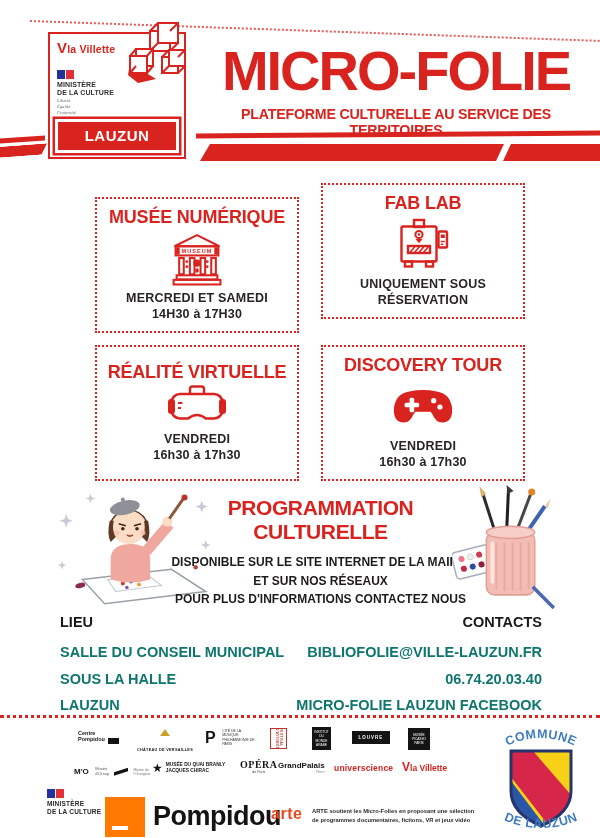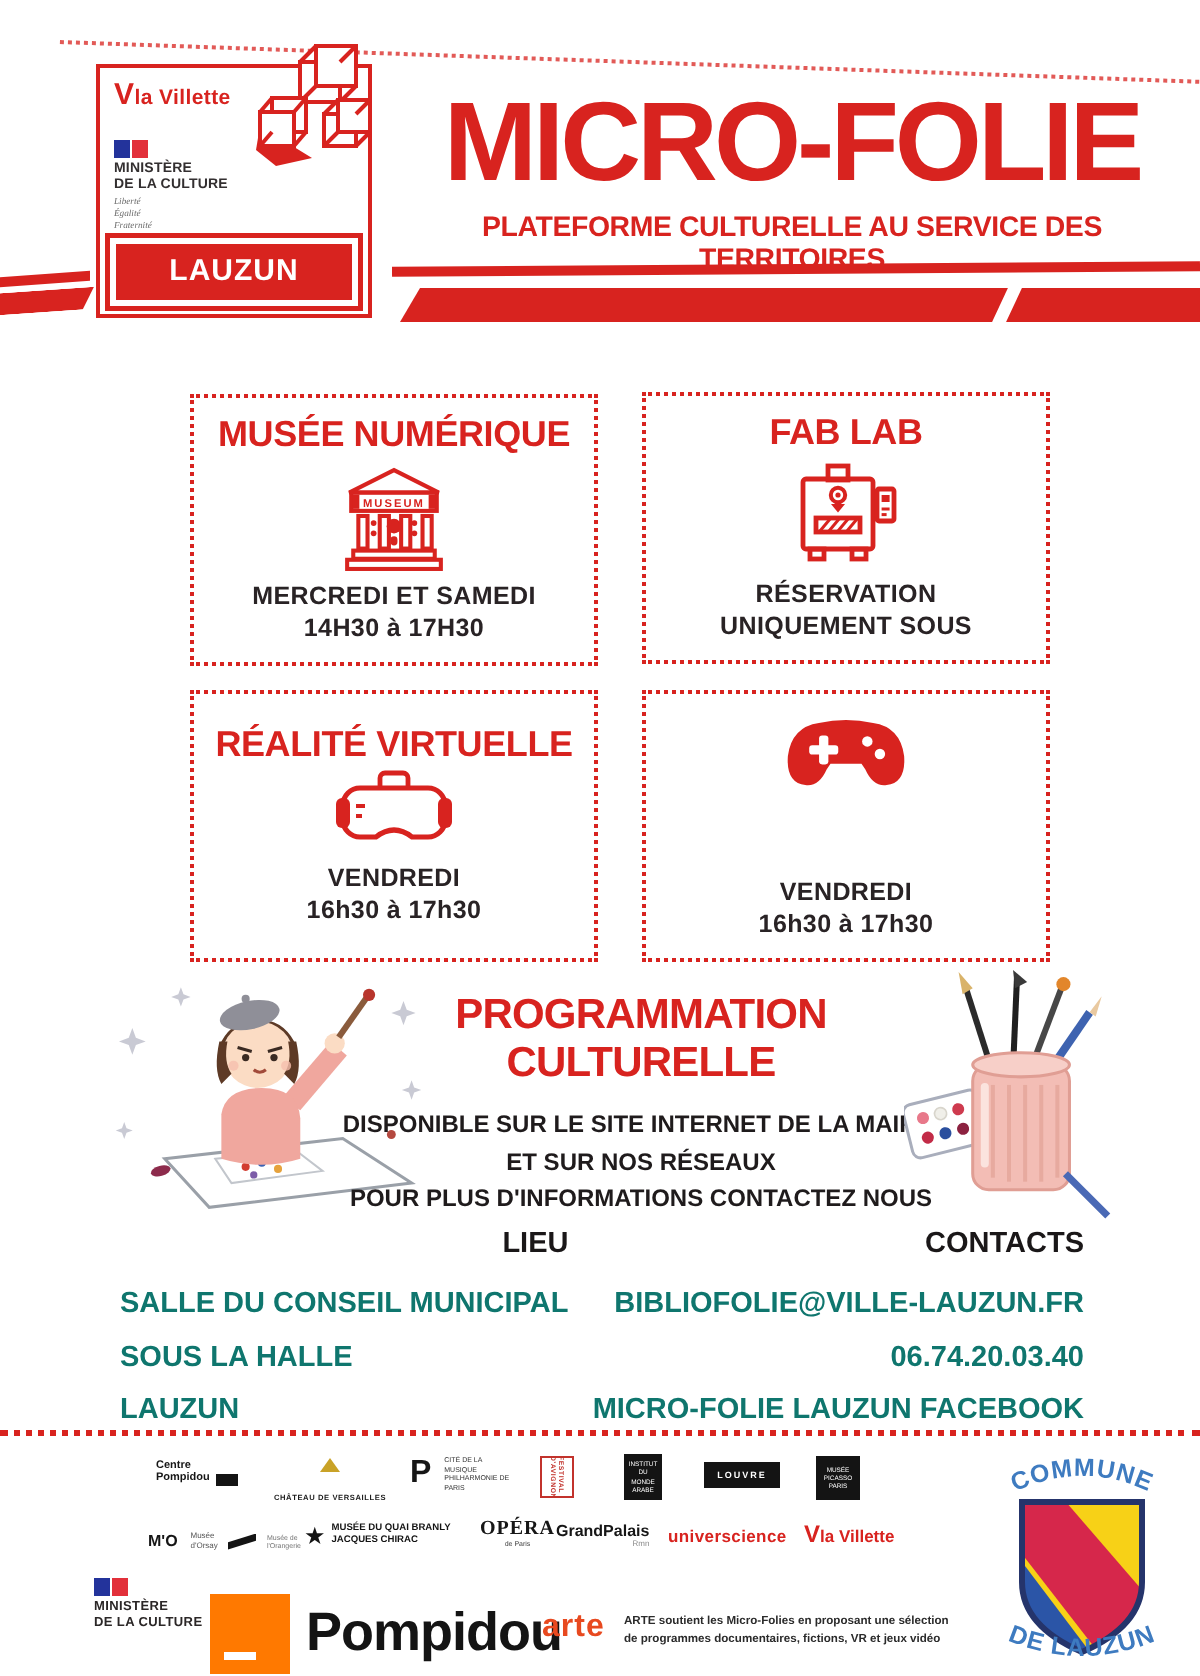--- a/index.html
+++ b/index.html
@@ -44,21 +44,21 @@
   .card-sched span{display:block;}
   
   .prog-text{position:absolute;left:168px;top:496px;width:305px;text-align:center;}
   .prog-title{font-size:21px;font-weight:800;color:#D8231F;letter-spacing:-.4px;margin-bottom:9px;}
   .prog-line{font-size:12px;font-weight:800;color:#1F1B1C;line-height:1.55;}
   .illu-girl{position:absolute;left:52px;top:486px;}
   .illu-cup{position:absolute;left:452px;top:484px;}
   
   .info-left{position:absolute;left:60px;top:614px;text-align:left;}
   .info-right{position:absolute;right:58px;top:614px;text-align:right;}
-  .info-label{font-size:14.5px;font-weight:800;color:#1A1718;margin-bottom:9px;text-align:right;}
+  .info-label{font-size:14.5px;font-weight:800;color:#1A1718;margin-bottom:9px;}
   .info-line{font-size:14.5px;font-weight:800;color:#0f766e;line-height:26.5px;}
   
   .sep-dotted{position:absolute;left:0;right:0;top:715px;border-top:3px dotted #D8231F;}
   .plogo{position:absolute;color:#161616;}
   .r1{top:726px;}.r2{top:758px;}
   .cp-text{font-size:5.5px;line-height:1.15;font-weight:800;width:28px;display:inline-block;vertical-align:top;}
   .cp-blob{display:inline-block;width:11px;height:6px;background:#141414;margin-left:2px;margin-top:2px;}
   .crest-gold{display:block;margin:0 auto 1px;width:10px;height:7px;background:#C9A227;
               clip-path:polygon(50% 0,100% 100%,0 100%);}
   .vers-text{font-size:3.8px;font-weight:800;letter-spacing:.3px;color:#1a1a1a;}
@@ -179,21 +179,21 @@
         <circle cx="18" cy="35" r="1.4" fill="#D8231F"></circle>
       <circle cx="38" cy="30" r="1.4" fill="#D8231F"></circle>
         <circle cx="38" cy="35" r="1.4" fill="#D8231F"></circle>
     </svg>
     <div class="card-sched">
       <span>MERCREDI ET SAMEDI</span>
         <span>14H30 à 17H30</span>
     </div>
   </div>
 
-  <div class="card" style="left:321px;top:196px;">
+  <div class="card" style="left:321px;top:183px;">
     <div class="card-title">FAB LAB</div>
     <svg width="56" height="55" viewBox="0 0 56 54">
       <g fill="none" stroke="#D8231F" stroke-width="2.4">
         <rect x="6.5" y="9" width="35" height="35" rx="1.5"></rect>
         <rect x="19" y="2.5" width="10" height="7"></rect>
         <rect x="13" y="28.5" width="22" height="7"></rect>
         <rect x="43.5" y="14" width="8.5" height="16" rx="1"></rect>
         <rect x="10" y="44" width="7" height="5"></rect>
           <rect x="31" y="44" width="7" height="5"></rect>
       </g>
@@ -204,42 +204,43 @@
         <line x1="15" y1="35" x2="20" y2="29"></line>
           <line x1="19.5" y1="35" x2="24.5" y2="29"></line>
         <line x1="24" y1="35" x2="29" y2="29"></line>
           <line x1="28.5" y1="35" x2="33.5" y2="29"></line>
       </g>
       <rect x="45.8" y="17" width="4" height="3.5" fill="#D8231F"></rect>
       <line x1="45.8" y1="24" x2="49.8" y2="24" stroke="#D8231F" stroke-width="1.5"></line>
       <line x1="45.8" y1="26.8" x2="48.3" y2="26.8" stroke="#D8231F" stroke-width="1.5"></line>
     </svg>
     <div class="card-sched">
-      <span>RÉSERVATION</span>
-        <span>UNIQUEMENT SOUS</span>
+      <span>UNIQUEMENT SOUS</span>
+        <span>RÉSERVATION</span>
     </div>
   </div>
 
   <div class="card" style="left:95px;top:345px;justify-content:center;">
     <div class="card-title">RÉALITÉ VIRTUELLE</div>
     <svg width="58" height="48" viewBox="0 0 58 46">
       <path d="M22 10 V5 a2.5 2.5 0 0 1 2.5 -2.5 h9 A2.5 2.5 0 0 1 36 5 V10" fill="none" stroke="#D8231F" stroke-width="2.4"></path>
       <path d="M12 10 H46 A8.5 8.5 0 0 1 54.5 18.5 V26 A8.5 8.5 0 0 1 46 34.5 H38 Q29 27.5 20 34.5 H12 A8.5 8.5 0 0 1 3.5 26 V18.5 A8.5 8.5 0 0 1 12 10 Z" fill="none" stroke="#D8231F" stroke-width="2.6"></path>
       <rect x="0" y="15" width="7" height="15" rx="3" fill="#D8231F"></rect>
       <rect x="51" y="15" width="7" height="15" rx="3" fill="#D8231F"></rect>
       <line x1="10" y1="19" x2="14.5" y2="19" stroke="#D8231F" stroke-width="2"></line>
       <line x1="10" y1="24" x2="13" y2="24" stroke="#D8231F" stroke-width="2"></line>
     </svg>
     <div class="card-sched">
       <span>VENDREDI</span>
         <span>16h30 à 17h30</span>
     </div>
   </div>
 
   <div class="card" style="left:321px;top:345px;">
+    <div class="card-title">DISCOVERY TOUR</div>
     <svg width="62" height="44" viewBox="0 0 64 42">
       <path d="M18 5 Q32 2 46 5 Q60 7 62 22 Q63 36 53 37 Q46 38 42 29 L40 26 H24 L22 29 Q18 38 11 37 Q1 36 2 22 Q4 7 18 5 Z" fill="#D8231F"></path>
       <rect x="13" y="16.5" width="15" height="4.8" rx="1.6" fill="#fff"></rect>
       <rect x="18.1" y="11.4" width="4.8" height="15" rx="1.6" fill="#fff"></rect>
       <circle cx="43" cy="14.5" r="2.7" fill="#fff"></circle>
         <circle cx="49.5" cy="21" r="2.7" fill="#fff"></circle>
     </svg>
     <div class="card-sched">
       <span>VENDREDI</span>
         <span>16h30 à 17h30</span>

